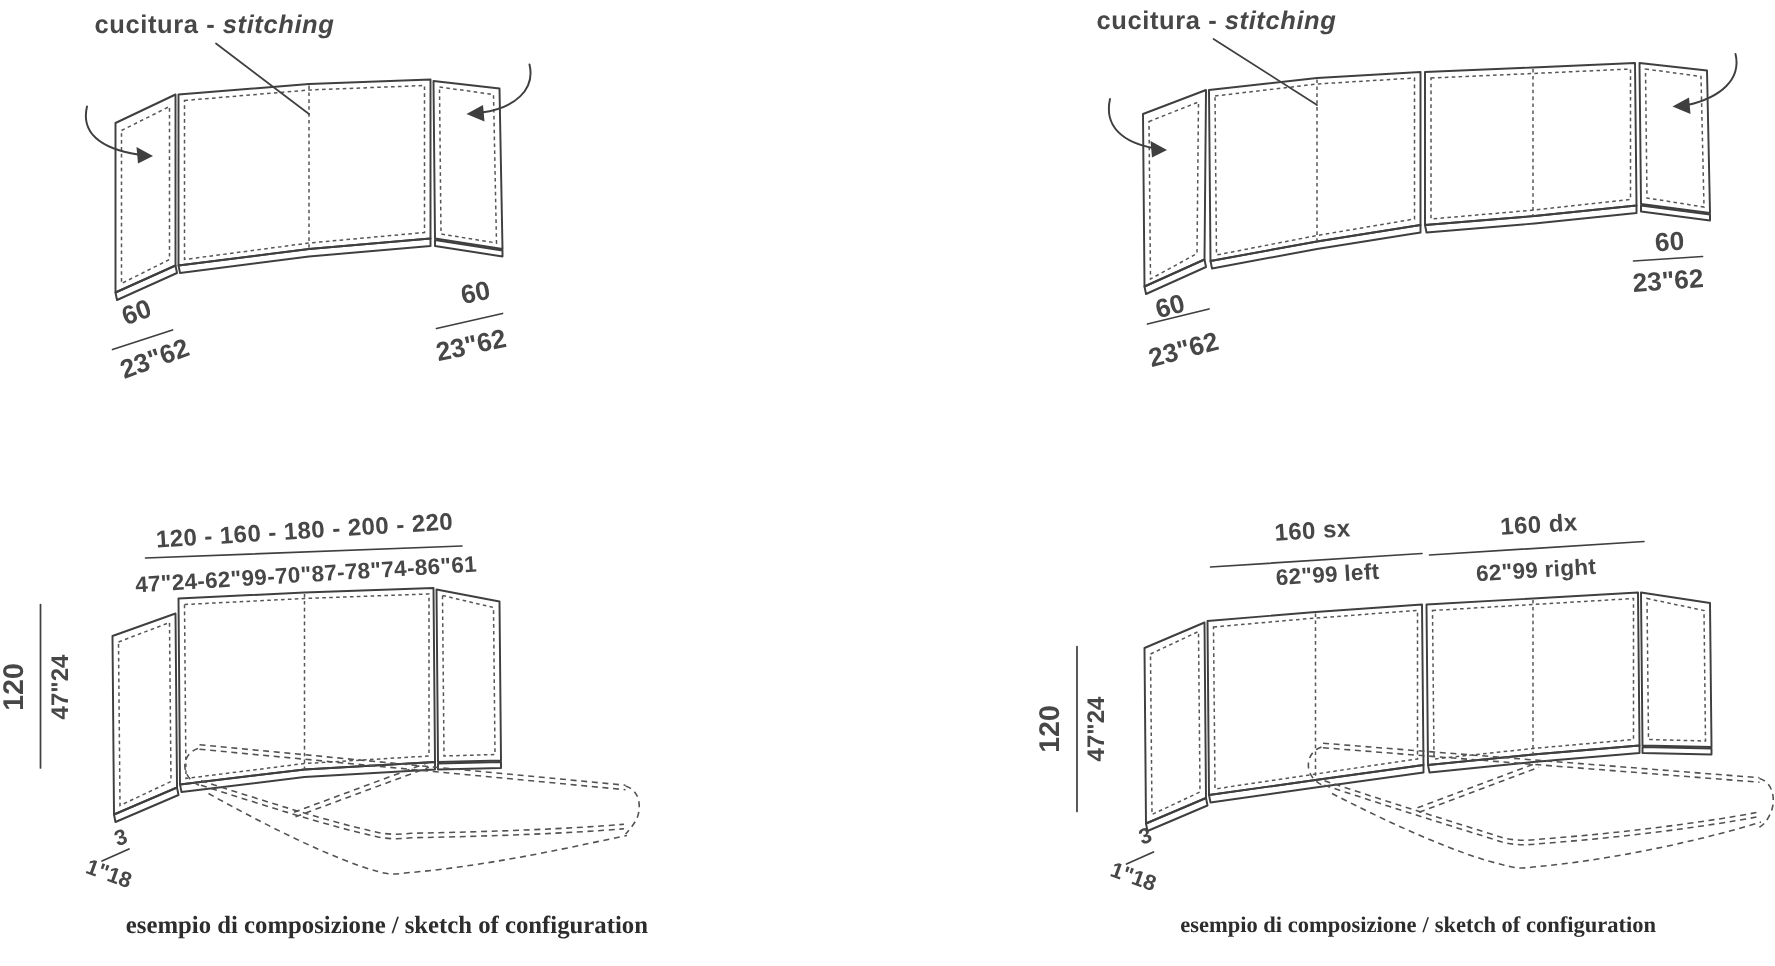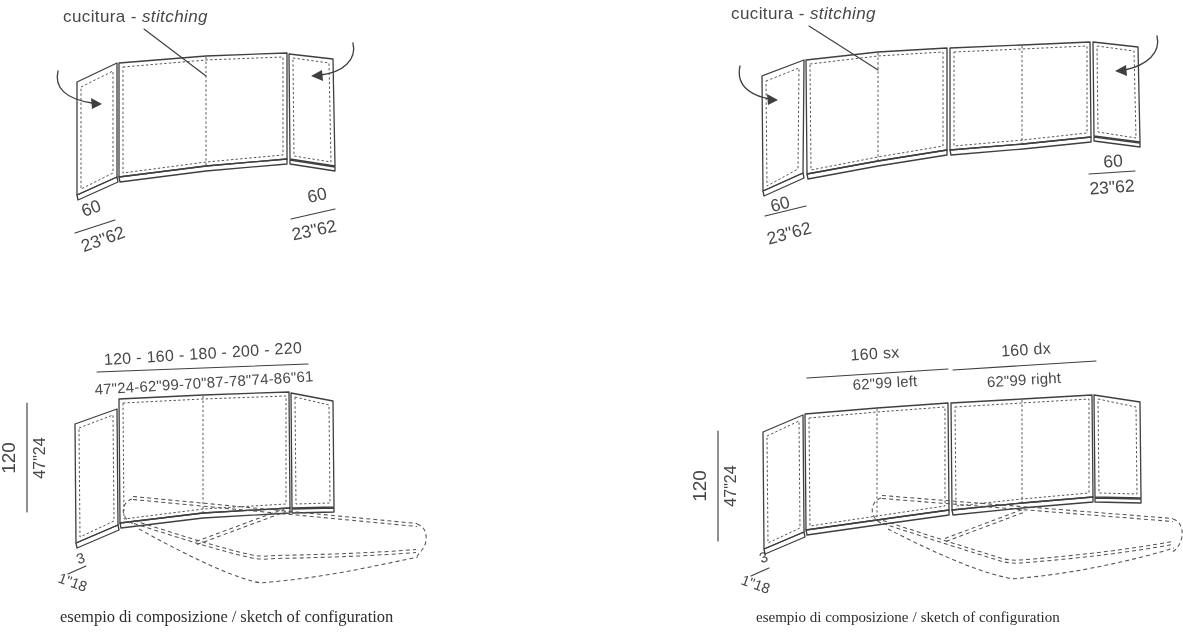--- a/index.html
+++ b/index.html
@@ -1,17 +1,17 @@
 <!DOCTYPE html>
 <html><head>
 <meta charset="utf-8">
 <style>
   html,body{margin:0;padding:0;background:#fff;}
   .sheet{position:relative;width:1183px;height:644px;background:#ffffff;overflow:hidden;
-         font-family:"Liberation Sans",sans-serif;}
+         font-family:"Liberation Sans",sans-serif;font-weight:bold;}
   svg{position:absolute;overflow:visible;}
   #svg-tl{left:40px;top:0;}
   #svg-tr{left:720px;top:0;}
   #svg-bl{left:0;top:330px;}
   #svg-br{left:680px;top:330px;}
   
   .sv{fill:none;stroke:#3f3f3f;stroke-width:1.3;stroke-linejoin:round;stroke-linecap:round;}
   .thin{fill:none;stroke:#3f3f3f;stroke-width:1.15;stroke-linecap:round;}
   .dv{fill:none;stroke:#565656;stroke-width:1;stroke-dasharray:2.4 2.2;}
   .pd{fill:none;stroke:#525252;stroke-width:1.05;stroke-dasharray:4 3.1;}
@@ -19,21 +19,21 @@
   
   text{fill:#474747;}
   .lbl{font-size:17px;letter-spacing:.4px;}
   .lbl .it{font-style:italic;}
   .dim{font-size:17.5px;}
   .dimW1{font-size:16px;letter-spacing:.3px;}
   .dimW2{font-size:15px;letter-spacing:.2px;}
   .dimH{font-size:19px;}
   .dimH2{font-size:16px;}
   .dimT{font-size:14.5px;}
-  .caption{position:absolute;font-family:"Liberation Serif",serif;color:#2d2d2d;text-align:left;}
+  .caption{position:absolute;font-family:"Liberation Serif",serif;color:#2d2d2d;text-align:right;}
   .cap-left{left:60px;top:607px;width:372px;font-size:16.5px;}
   .cap-right{left:756px;top:609px;width:348px;font-size:15px;}
   .caption .sep{margin:0 4px;}
 </style>
 </head>
 <body>
 
 <div class="sheet">
 
   <svg id="svg-tl" width="340" height="260" viewBox="0 0 340 260">

